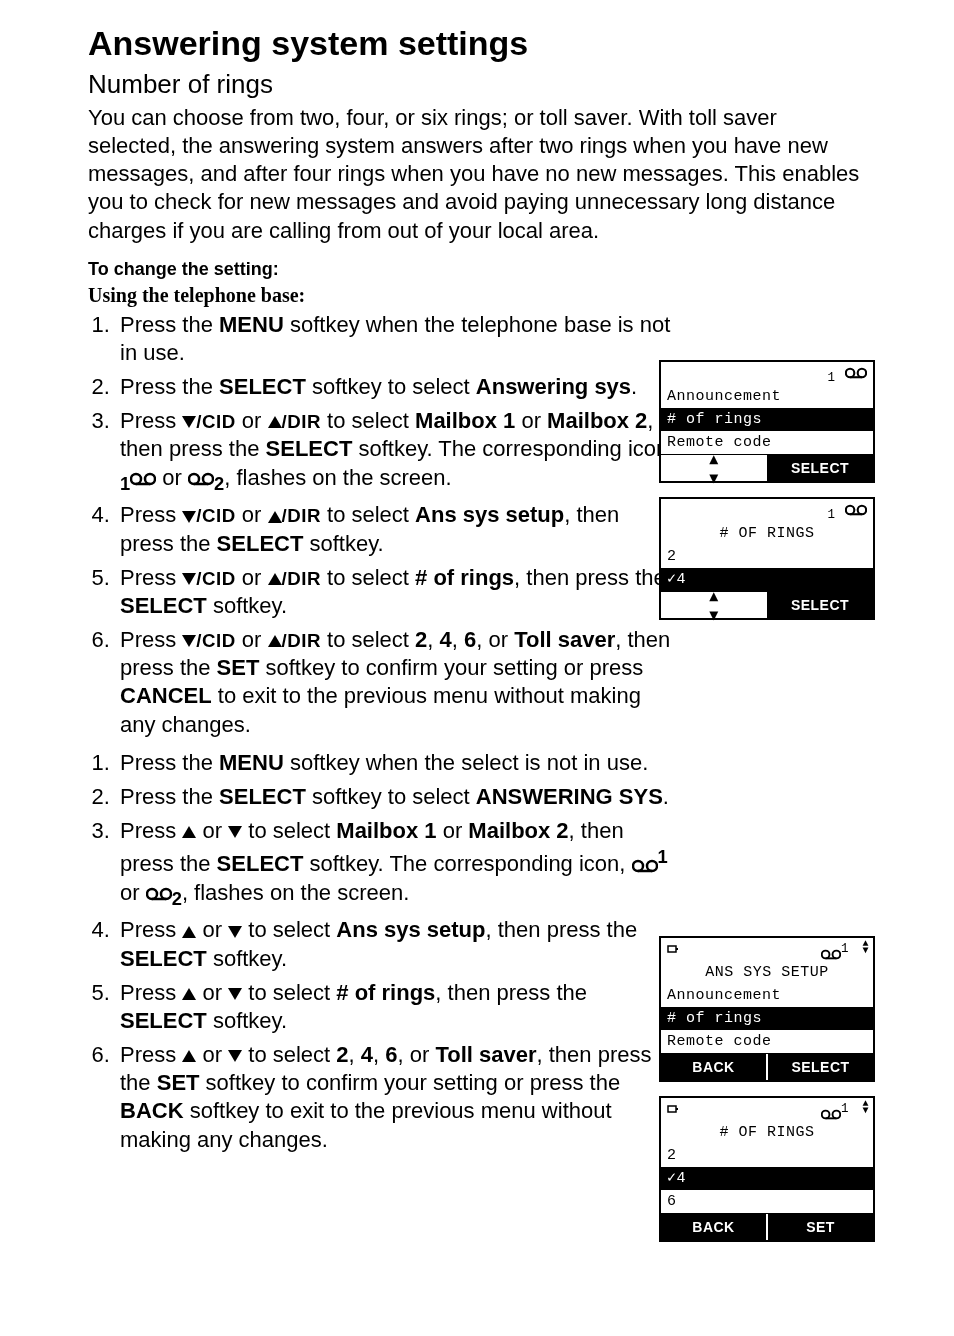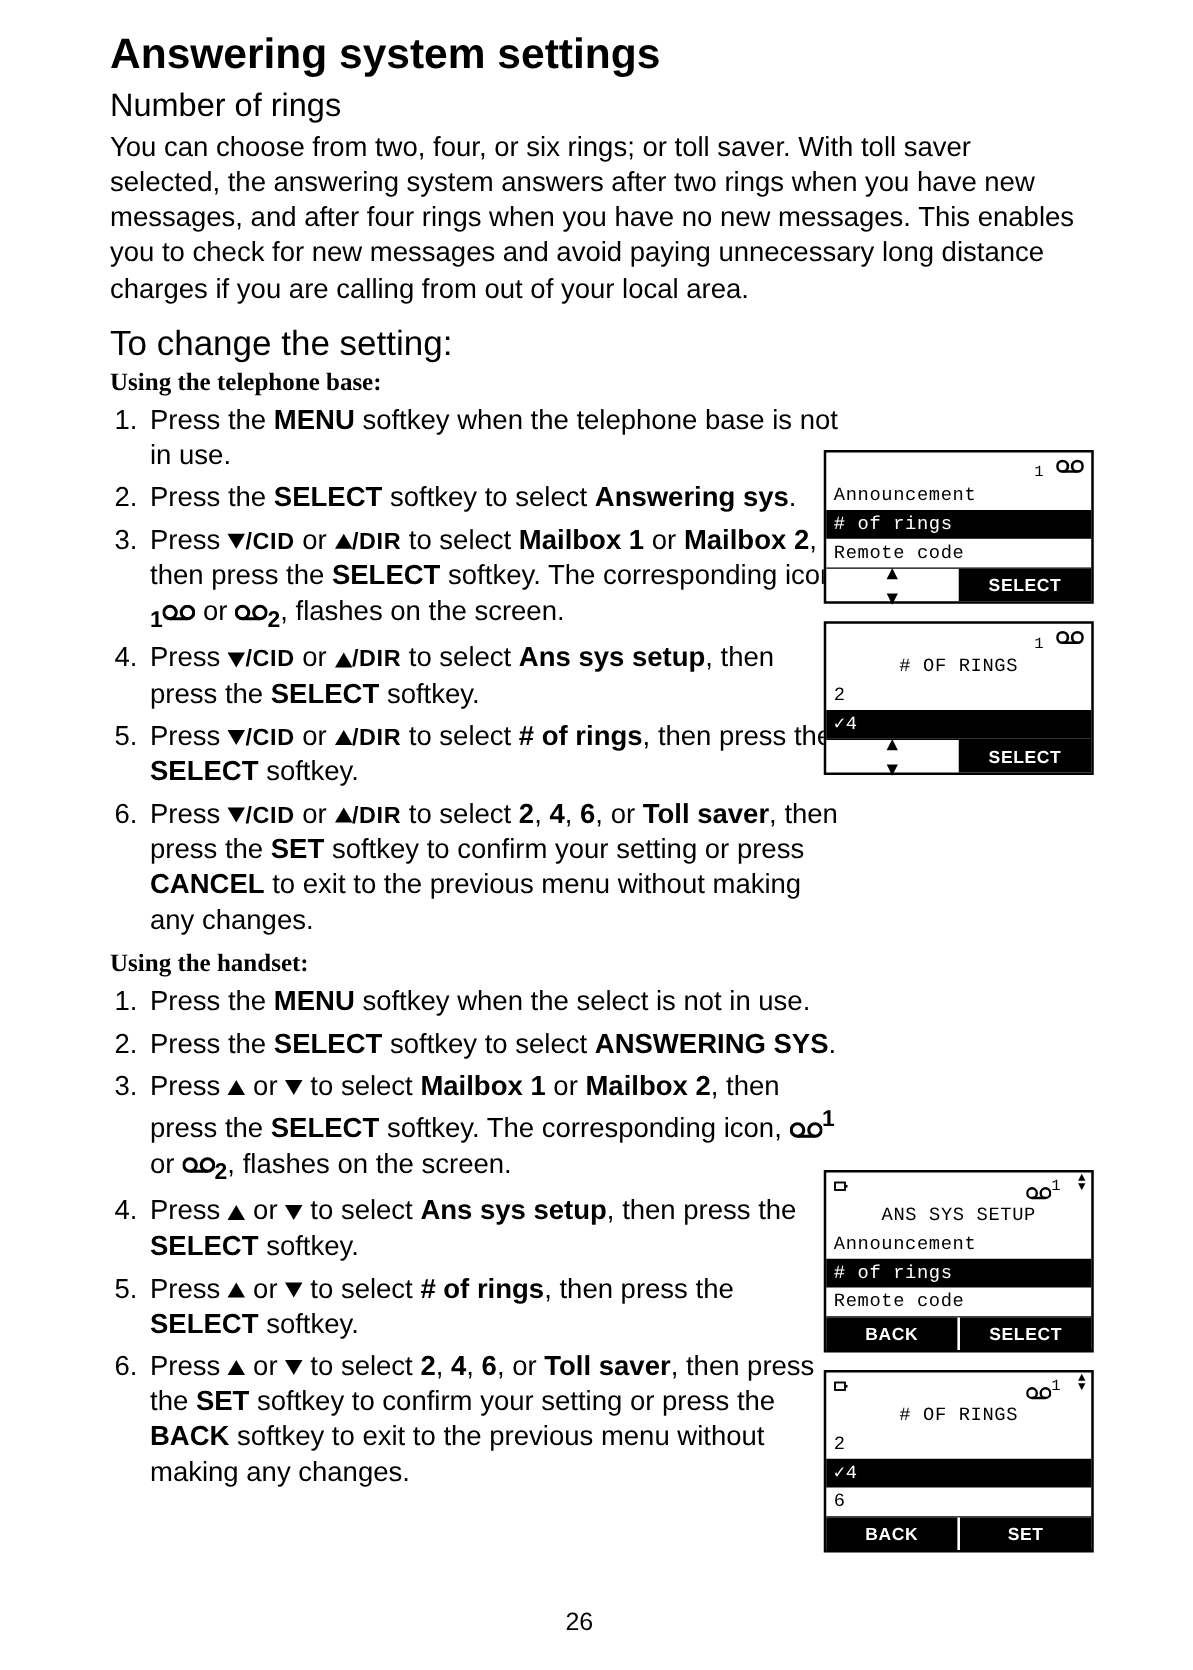--- a/index.html
+++ b/index.html
@@ -25,22 +25,22 @@
     font-size: 26px;
     font-weight: normal;
     margin: 0 0 4px 0;
   }
   p.intro {
     font-size: 22px;
     line-height: 1.28;
     margin: 0 0 14px 0;
   }
   h3 {
-    font-size: 28px;
-    font-weight: normal;
+    font-size: 18px;
+    font-weight: bold;
     margin: 6px 0 4px 0;
   }
   h4 {
     font-size: 20px;
     font-weight: bold;
     margin: 2px 0 4px 0;
     font-family: Liberation Serif, serif;
   }
   ol {
     margin: 2px 0 10px 0;
@@ -180,21 +180,20 @@
     </li>
     <li>
       <span>Press </span><span class="tri-down"></span><span class="b smallcaps">/CID</span><span> or </span><span class="tri-up"></span><span class="b smallcaps">/DIR</span><span> to select </span><span class="b"># of rings</span><span>, then press the </span><span class="b">SELECT</span><span> softkey.</span>
     </li>
     <li>
       <span>Press </span><span class="tri-down"></span><span class="b smallcaps">/CID</span><span> or </span><span class="tri-up"></span><span class="b smallcaps">/DIR</span><span> to select </span><span class="b">2</span><span>, </span><span class="b">4</span><span>, </span><span class="b">6</span><span>, or </span><span class="b">Toll saver</span><span>, then press the </span><span class="b">SET</span><span> softkey to confirm your setting or press </span><span class="b">CANCEL</span><span> to exit to the previous menu without making any changes.</span>
     </li>
   </ol>
   </div>
 
-  <h4>Using the handset:</h4>
 
   <div class="narrow-block">
   <ol>
     <li>
       <span>Press the </span><span class="b">MENU</span><span> softkey when the select is not in use.</span>
     </li>
     <li>
       <span>Press the </span><span class="b">SELECT</span><span> softkey to select </span><span class="b">ANSWERING SYS</span><span>.</span>
     </li>
     <li>
@@ -313,14 +312,13 @@
       <div class="row"> 2</div>
       <div class="row sel">✓4</div>
       <div class="row"> 6</div>
       <div class="bottom-row">
         <div class="half inv">BACK</div>
         <div class="half inv" style="border-left:2px solid #fff;">SET</div>
       </div>
     </div>
   </div>
 
-  <div class="page-num">26</div>
 </div>
 
 </body></html>

